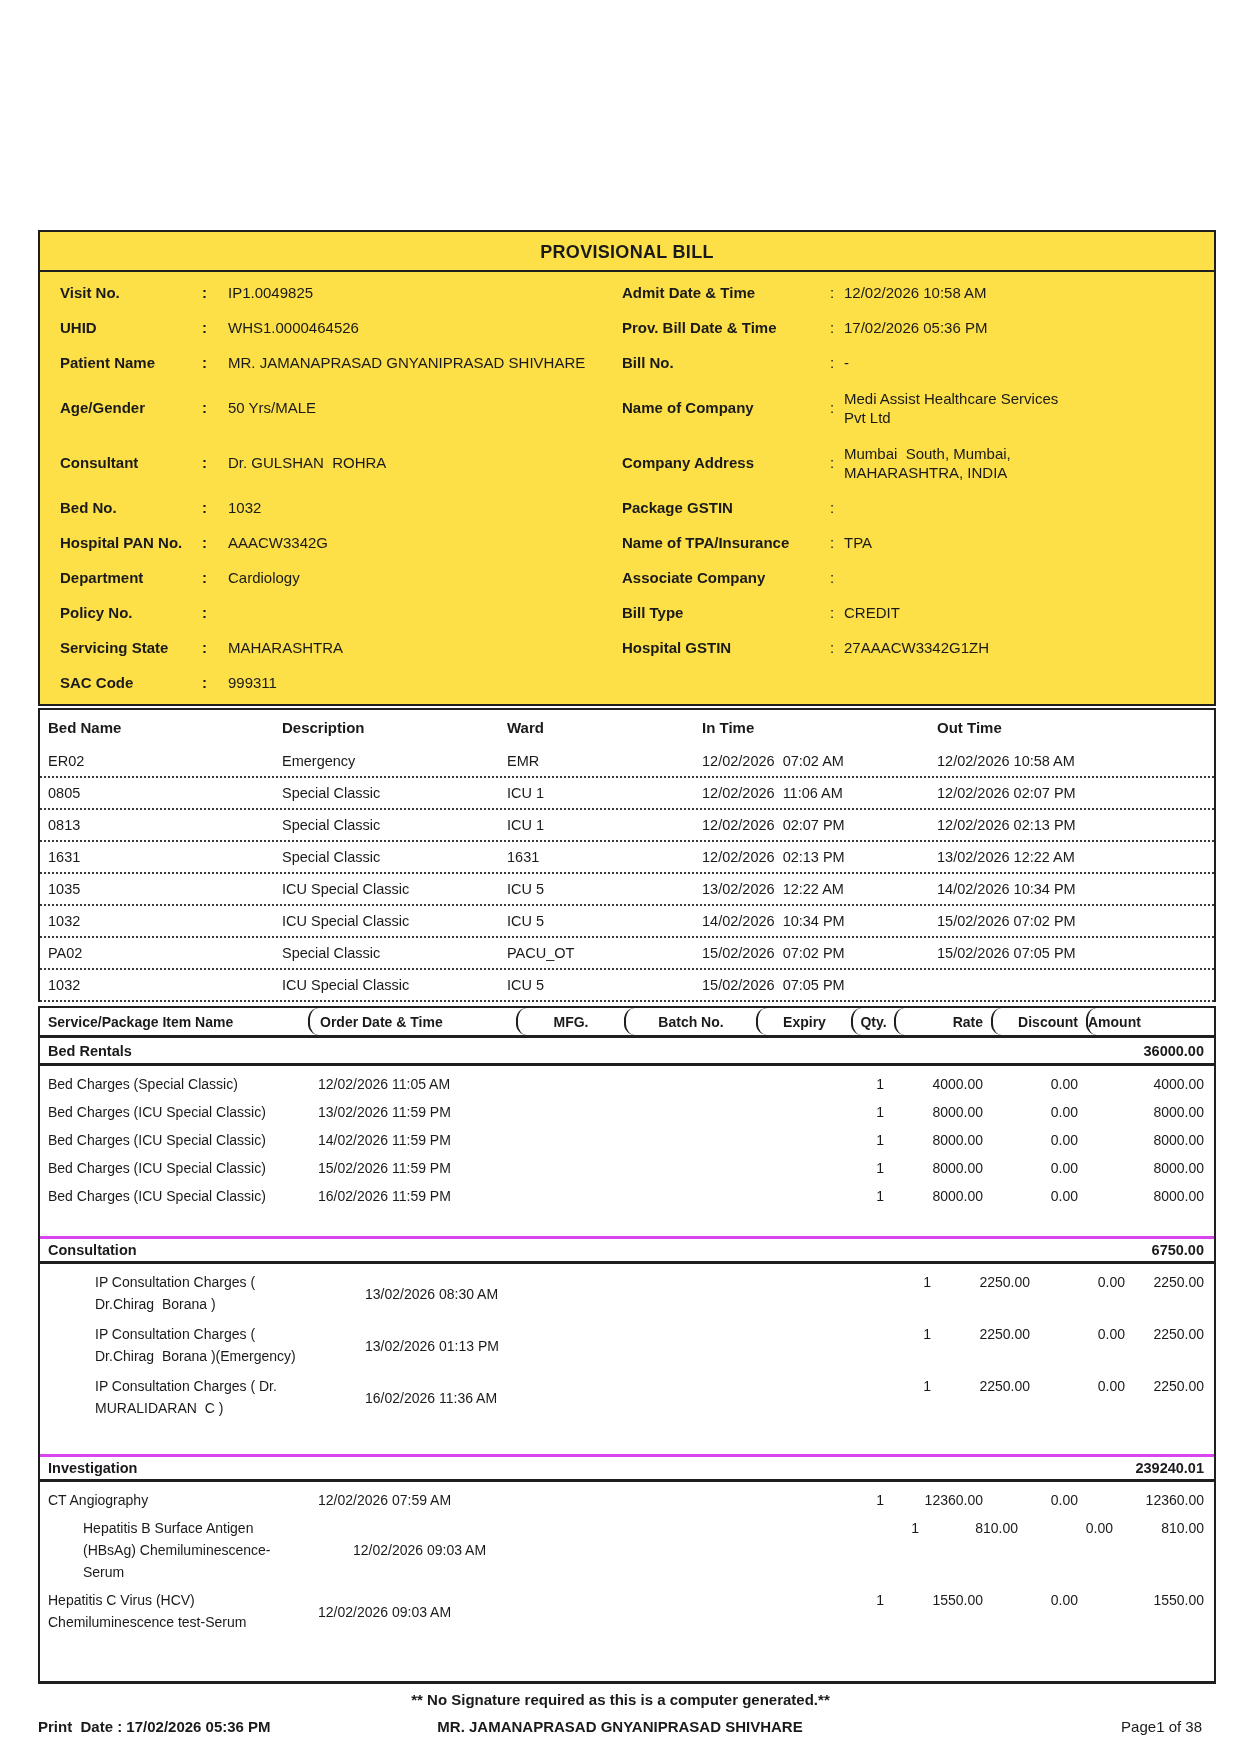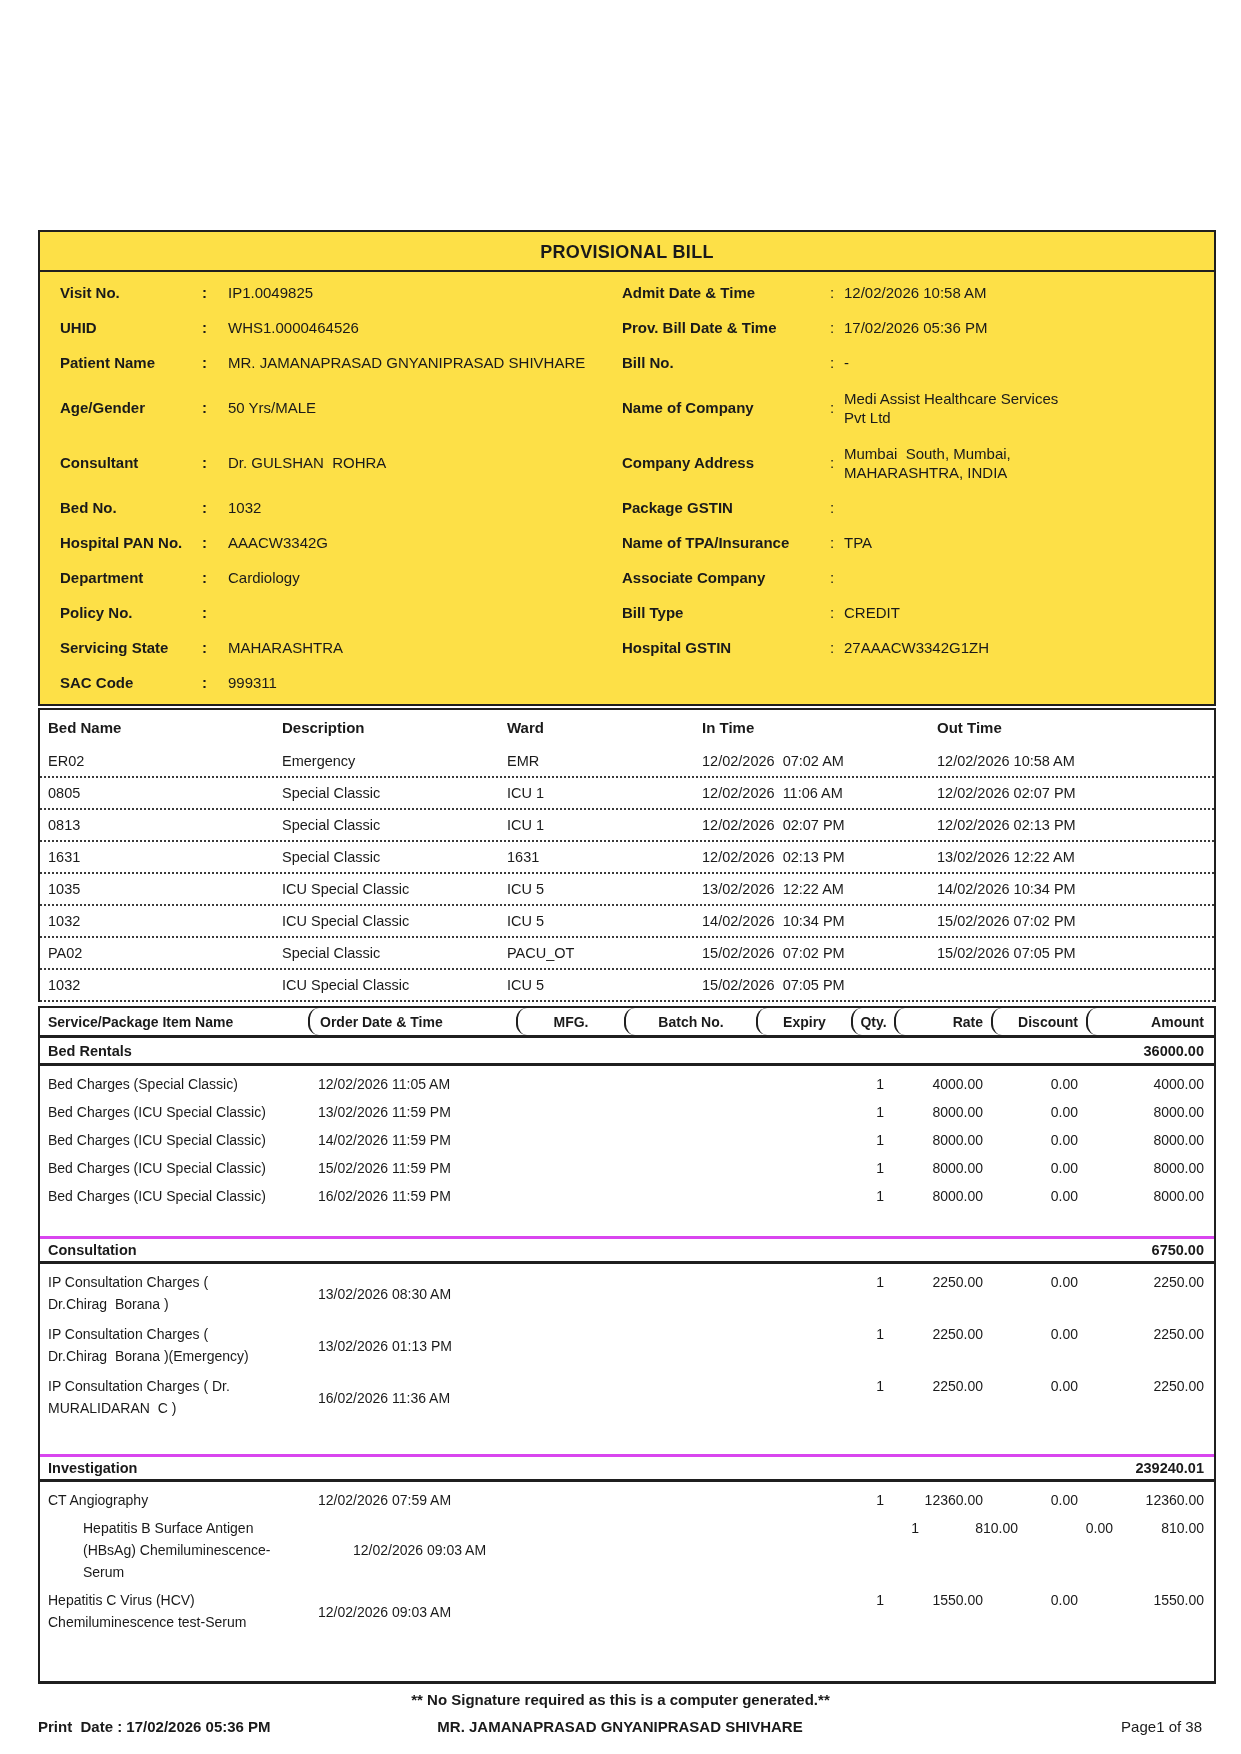--- a/index.html
+++ b/index.html
@@ -43,28 +43,28 @@
   .svc-head { display:flex; height:30px; border-bottom:3px solid #1f1f1f; }
   .sh { font-weight:bold; font-size:14px; line-height:28px; white-space:nowrap; overflow:hidden; }
   .sh + .sh { border-left:2px solid #1f1f1f;border-radius:11px; }
   .w-name { flex:0 0 268px; } .w-date { flex:0 0 208px; } .w-mfg { flex:0 0 108px; }
   .w-batch { flex:0 0 132px; } .w-exp { flex:0 0 95px; } .w-qty { flex:0 0 43px; }
   .w-rate { flex:0 0 97px; } .w-disc { flex:0 0 95px; } .w-amt { flex:1; }
   .al { padding-left:8px; text-align:left; }
   .al2 { padding-left:10px; text-align:left; }
   .ac { text-align:center; }
   .ar { text-align:right; padding-right:8px; }
-  .ar-w { text-align:right; padding-right:10px; }
+  .ar-w { text-align:left; padding-right:10px; }
 
   .sec { display:flex; justify-content:space-between; align-items:center; height:28px;
     border-bottom:3px solid #1f1f1f; font-weight:bold; font-size:14.5px; padding:0 10px 0 8px; }
   .sec.bt { border-top:3px solid #d946ef;gap:20px; }
   .items { padding-top:4px; }
   .items.gap-br { padding-bottom:26px; }
-  .items.gap-co { padding-bottom:30px; }
+  .items.gap-co { padding-bottom:30px;padding-left:47px; }
   .it { display:flex; align-items:stretch; min-height:28px; }
   .it.h2 { min-height:52px; }
   .it.h3 { min-height:72px;padding-left:35px; }
   .it .c { font-size:14px; }
   .it .name { flex:0 0 268px; padding:3px 2px 2px 8px; white-space:pre-wrap; line-height:22px; }
   .it .date { flex:0 0 208px; display:flex; align-items:center; padding-left:10px; white-space:nowrap; }
   .it .mfg { flex:0 0 108px; } .it .batch { flex:0 0 132px; } .it .exp { flex:0 0 95px; }
   .it .num { line-height:22px; padding-top:3px; text-align:right; }
   .it .qty { flex:0 0 43px; padding-right:10px; }
   .it .rate { flex:0 0 97px; padding-right:8px; }

